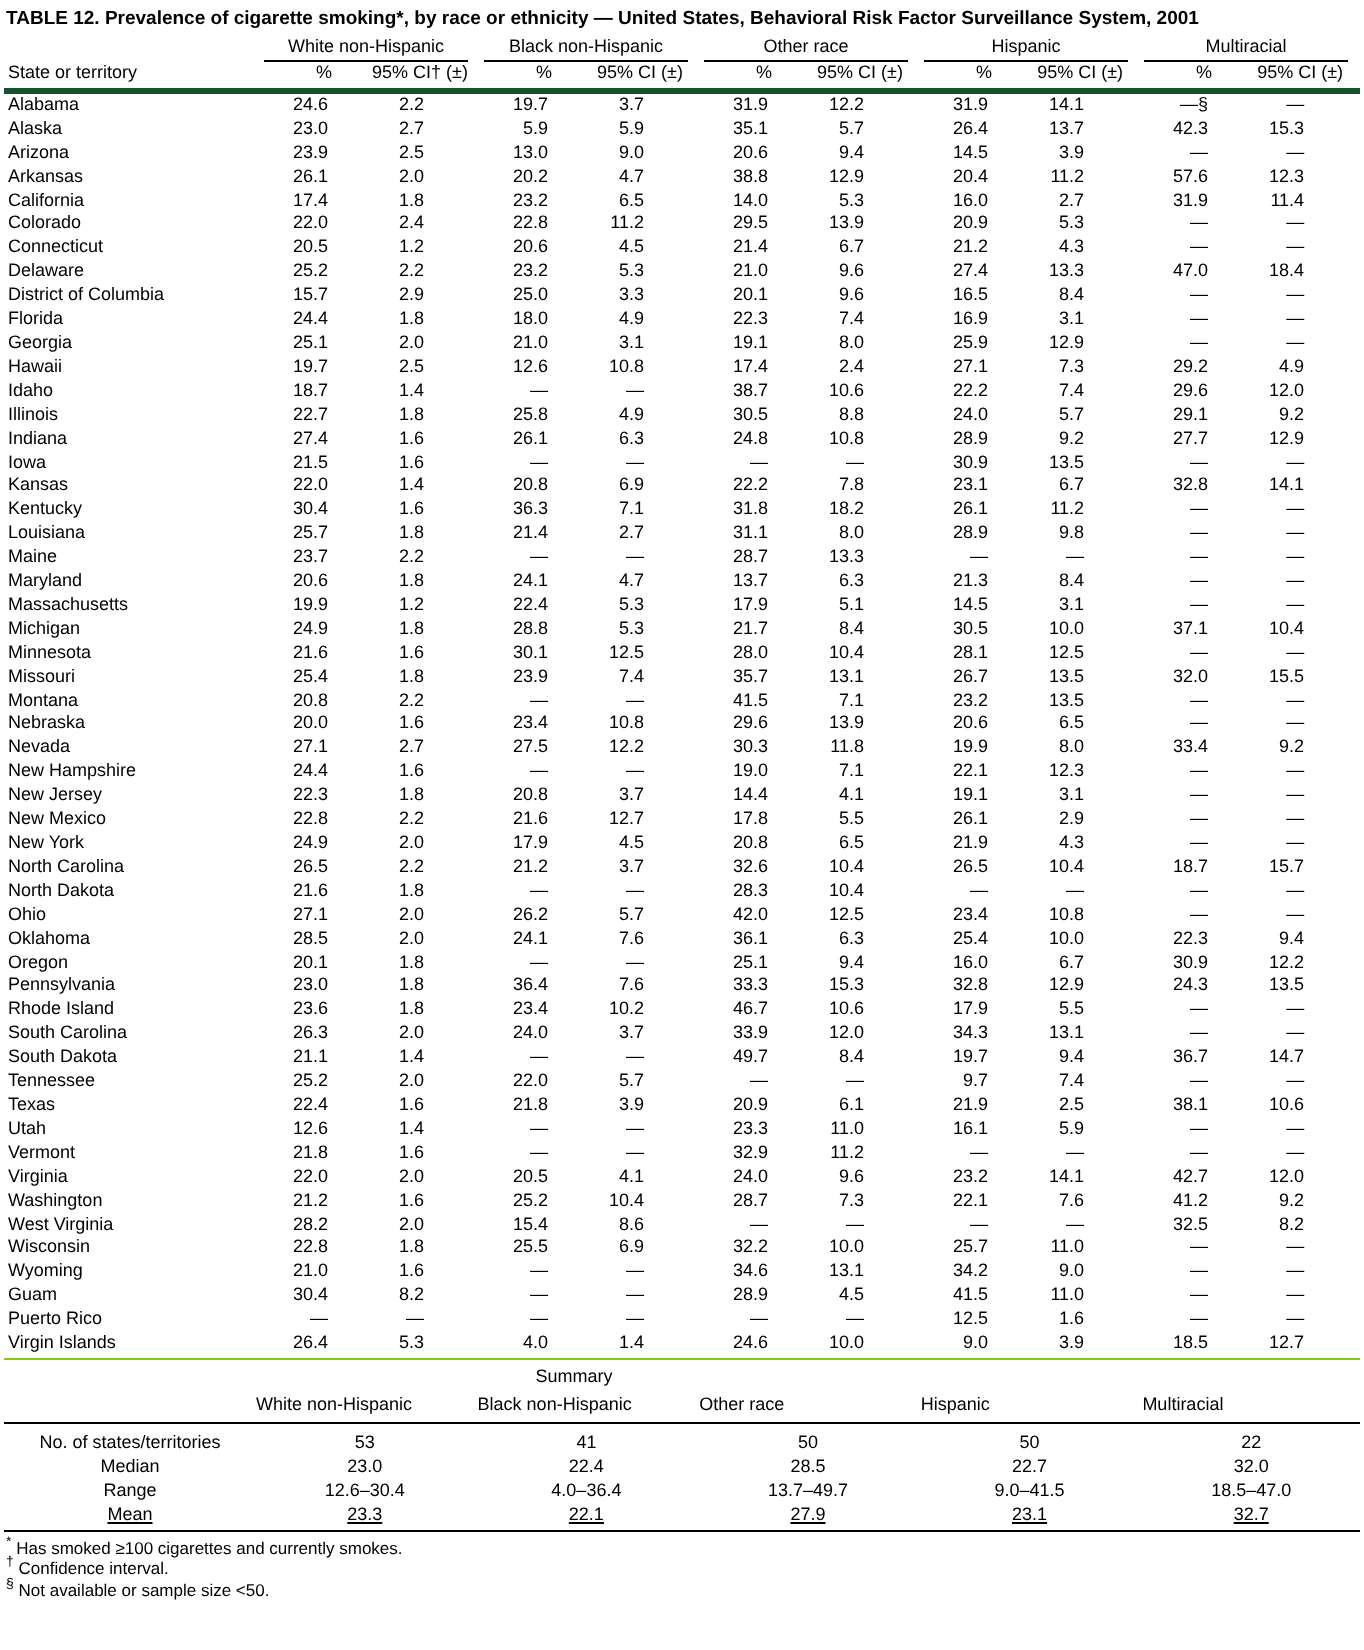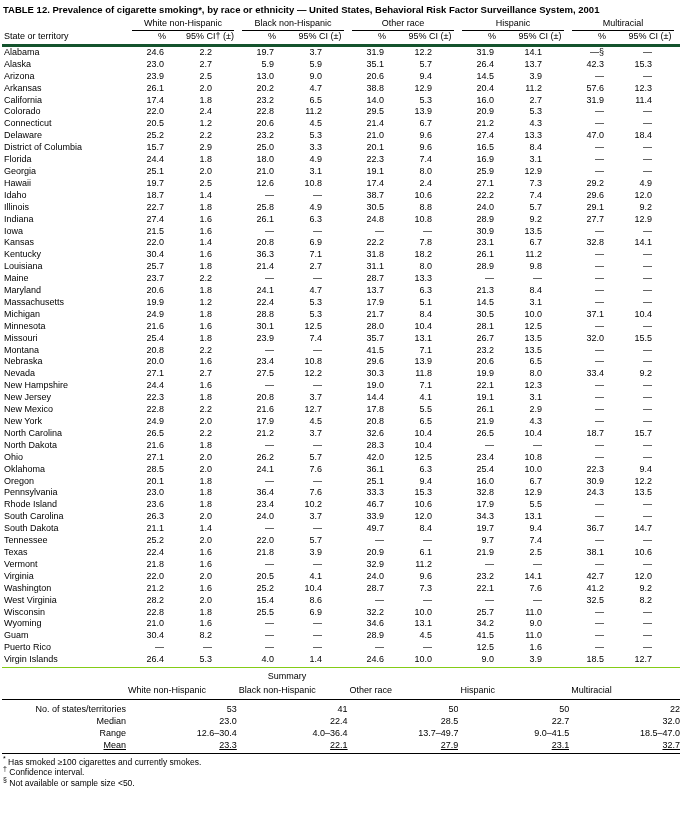--- a/index.html
+++ b/index.html
@@ -46,21 +46,21 @@
   .main tbody tr:last-child td { border-bottom: 1px solid #84cc16; padding-bottom: 1px; }
 
   .summary-title {
     font-size: 9px;
     text-align: center;
     margin: 2px 0 2px 0;
     line-height: 12px;
   }
 
   .summary th { text-align: left; border-bottom: 1px solid #000; padding: 1px 0 2px 2px; }
-  .summary td { text-align: right; padding-left: 2px; line-height: 12px; }
+  .summary td { text-align: center; padding-left: 2px; line-height: 12px; }
   .summary .slabel { padding-left: 2px; }
   .summary tbody tr:first-child td { padding-top: 3px; }
   .summary tbody tr:last-child td { border-bottom: 1px solid #000; padding-bottom: 2px; text-decoration: underline; }
 
   .footnotes { margin: 3px 0 0 1px; }
   .footnotes div { font-size: 8.5px; line-height: 10.5px; }
   .footnotes sup { font-size: 7px; line-height: 0; }
 </style>
 </head>
 <body>
@@ -670,20 +670,33 @@
           <td class="pct">21.8</td>
           <td class="ci">3.9</td>
           <td class="pct">20.9</td>
           <td class="ci">6.1</td>
           <td class="pct">21.9</td>
           <td class="ci">2.5</td>
           <td class="pct">38.1</td>
           <td class="ci">10.6</td>
         </tr>
         <tr>
+          <td class="state">Utah</td>
+          <td class="pct">12.6</td>
+          <td class="ci">1.4</td>
+          <td class="pct">—</td>
+          <td class="ci">—</td>
+          <td class="pct">23.3</td>
+          <td class="ci">11.0</td>
+          <td class="pct">16.1</td>
+          <td class="ci">5.9</td>
+          <td class="pct">—</td>
+          <td class="ci">—</td>
+        </tr>
+        <tr>
           <td class="state">Vermont</td>
           <td class="pct">21.8</td>
           <td class="ci">1.6</td>
           <td class="pct">—</td>
           <td class="ci">—</td>
           <td class="pct">32.9</td>
           <td class="ci">11.2</td>
           <td class="pct">—</td>
           <td class="ci">—</td>
           <td class="pct">—</td>

